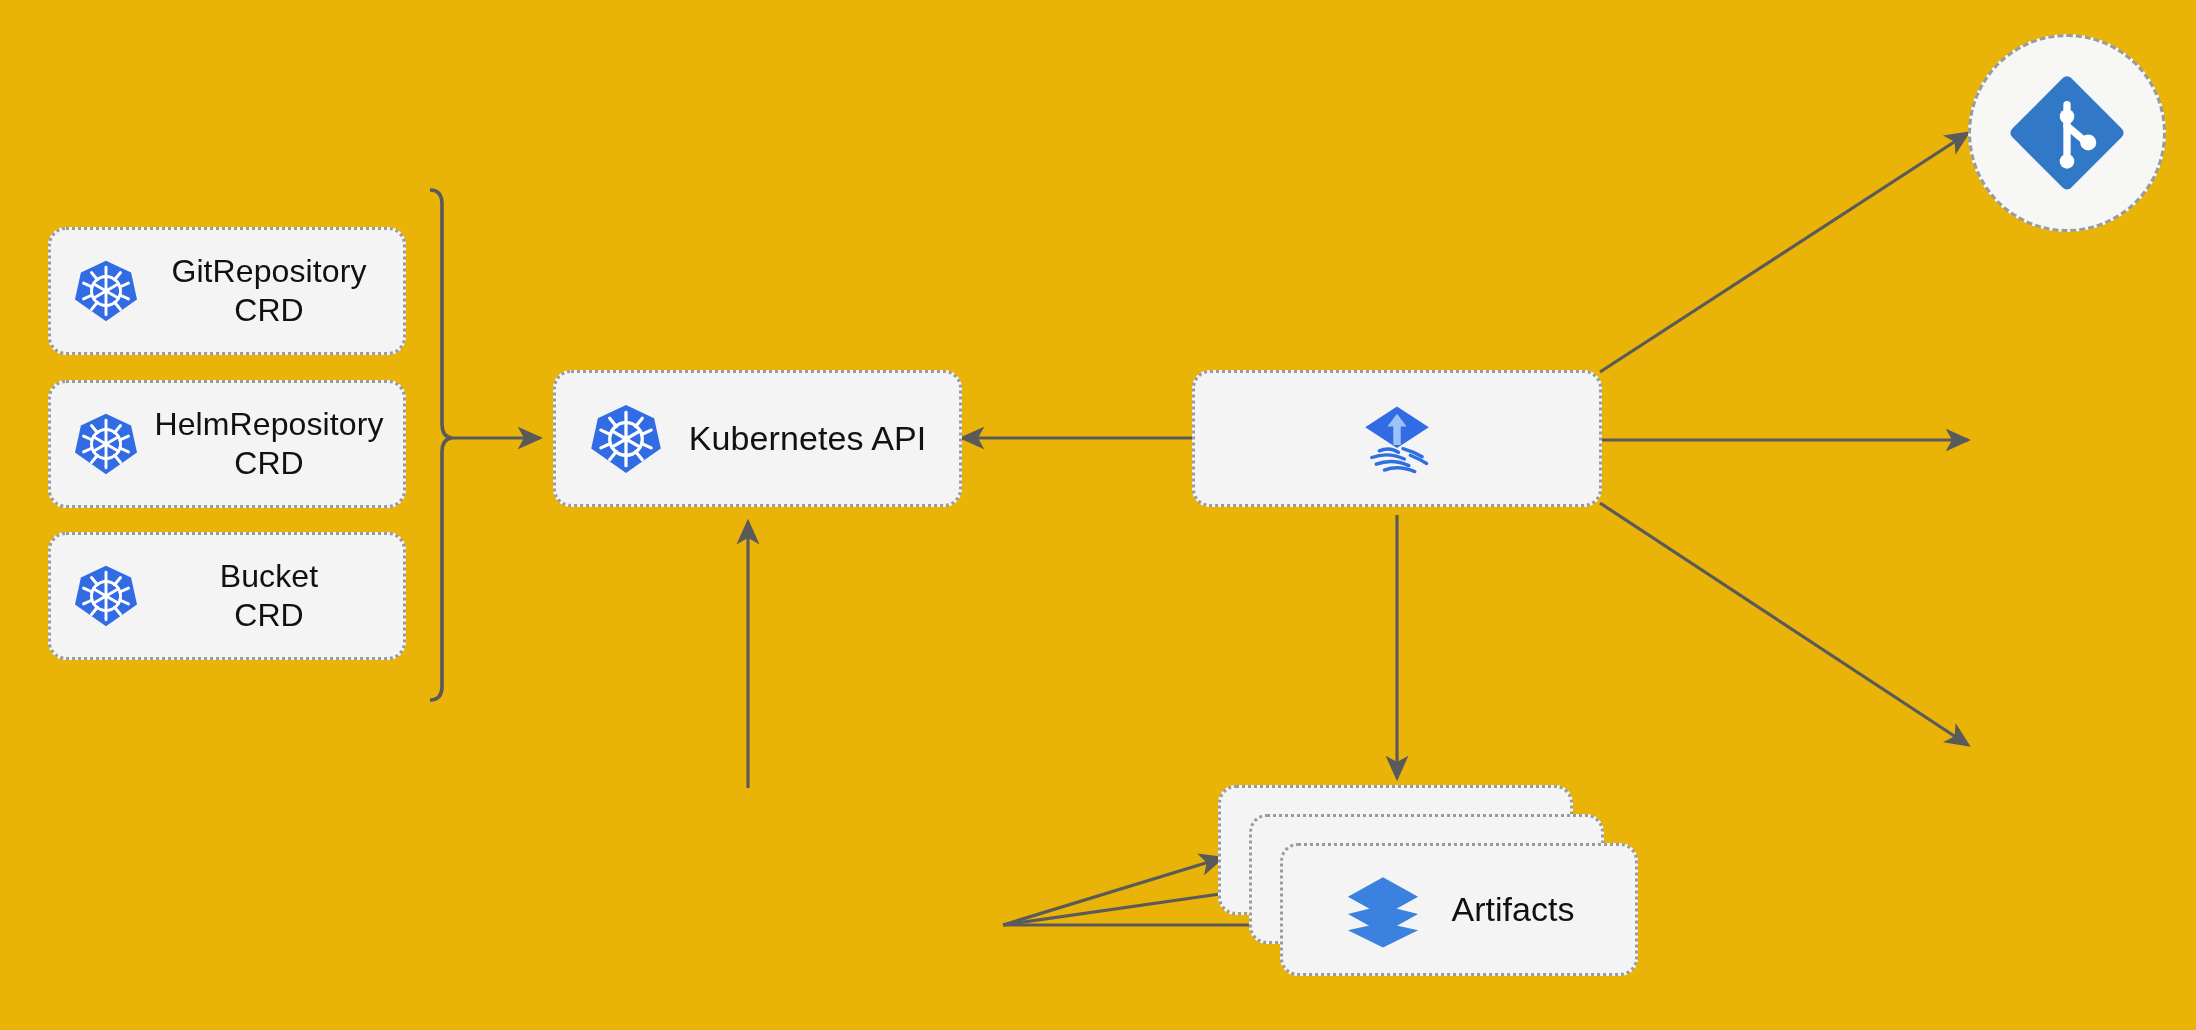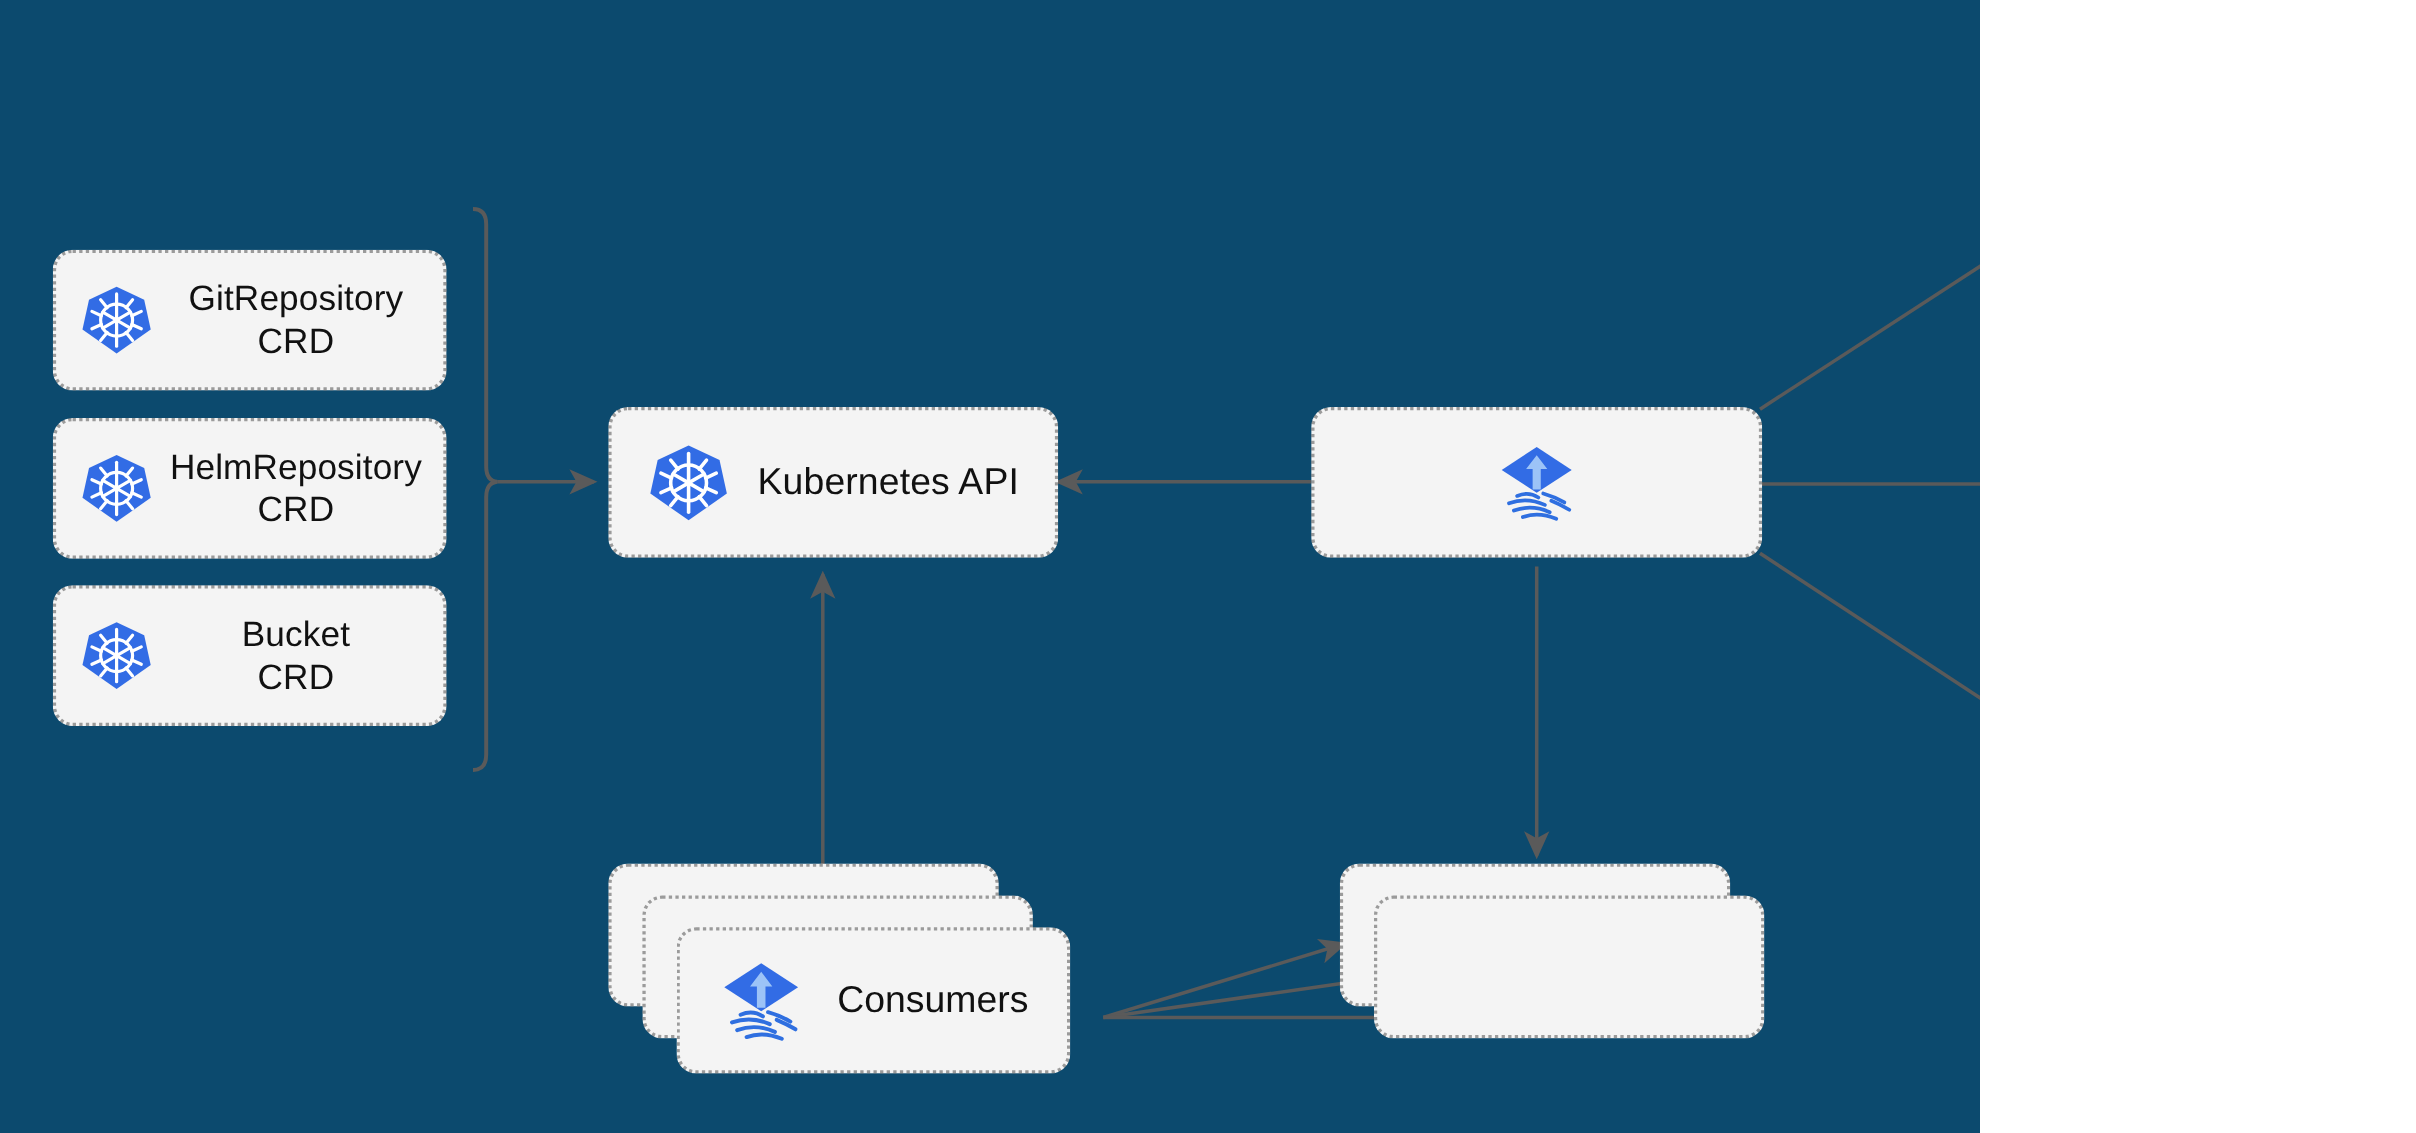--- a/index.html
+++ b/index.html
@@ -2,23 +2,23 @@
 <html><head>
 <meta charset="utf-8">
 <style>
   html,body{margin:0;padding:0;background:#ffffff;}
   body{
     font-family:"Liberation Sans","DejaVu Sans",sans-serif;
     -webkit-font-smoothing:antialiased;
   }
   #stage{
     position:relative;
-    width:1800px;
+    width:2196px;
     height:1030px;
-    background:#0c4a6e;
+    background:#eab308;
     overflow:hidden;
   }
   
   .node{
     position:absolute;
     box-sizing:border-box;
     background:#f4f4f4;
     border:3px dotted #9b9b9b;
     border-radius:18px;
     display:flex;
@@ -252,45 +252,34 @@
           <path d="M16,75 Q38,67 60,77"></path>
           <path d="M22,84 Q44,76 66,86"></path>
           <path d="M33,92 Q52,85 74,94"></path>
           <path d="M58,63 Q72,67 84,74"></path>
           <path d="M68,72 Q80,77 90,83"></path>
         </g>
       </svg>
     </span>
   </div>
 
-  <div class="stack" style="left:553px;top:785px;width:420px;height:215px;">
+
+  <div class="stack" style="left:1218px;top:785px;width:420px;height:215px;">
     <div class="sheet" style="left:0px;top:0px;width:355px;height:130px;"></div>
     <div class="sheet" style="left:31px;top:29px;width:355px;height:130px;"></div>
     <div class="sheet front" style="left:62px;top:58px;width:358px;height:133px;">
       <span class="ico">
         <svg viewBox="0 0 100 100" width="100%" height="100%">
-          <polygon points="50,6 93,34 50,62 7,34" fill="#326CE5"></polygon>
-          <path d="M50,16 L63,33 L55,33 L55,58 L45,58 L45,33 L37,33 Z" fill="#9CC3F7"></path>
-          <g stroke="#2F6FE0" stroke-width="4.6" stroke-linecap="round" fill="none">
-            <path d="M26,66 Q40,60 52,68"></path>
-            <path d="M16,75 Q38,67 60,77"></path>
-            <path d="M22,84 Q44,76 66,86"></path>
-            <path d="M33,92 Q52,85 74,94"></path>
-            <path d="M58,63 Q72,67 84,74"></path>
-            <path d="M68,72 Q80,77 90,83"></path>
-          </g>
+          <polygon points="50,8 95,33 50,58 5,33" fill="#3B82E0"></polygon>
+          <polygon points="50,44 95,55 50,80 5,55" fill="#3B82E0"></polygon>
+          <polygon points="50,66 95,76 50,98 5,76" fill="#3B82E0"></polygon>
         </svg>
       </span>
-      <span class="lbl">Consumers</span>
+      <span class="lbl">Artifacts</span>
     </div>
-  </div>
-
-  <div class="stack" style="left:1218px;top:785px;width:420px;height:215px;">
-    <div class="sheet" style="left:0px;top:0px;width:355px;height:130px;"></div>
-    <div class="sheet" style="left:31px;top:29px;width:355px;height:130px;"></div>
   </div>
 
   <div class="circ" style="left:1968px;top:34px;">
     <span style="width:118px;height:118px;display:block;">
       <svg viewBox="0 0 100 100" width="100%" height="100%">
         <rect x="14.6" y="14.6" width="70.7" height="70.7" rx="5" transform="rotate(45 50 50)" fill="#3178C6"></rect>
         <g stroke="#ffffff" stroke-width="6.2" stroke-linecap="round" fill="none">
           <line x1="50" y1="26" x2="50" y2="74"></line>
           <path d="M50,44 L64,56"></path>
         </g>

